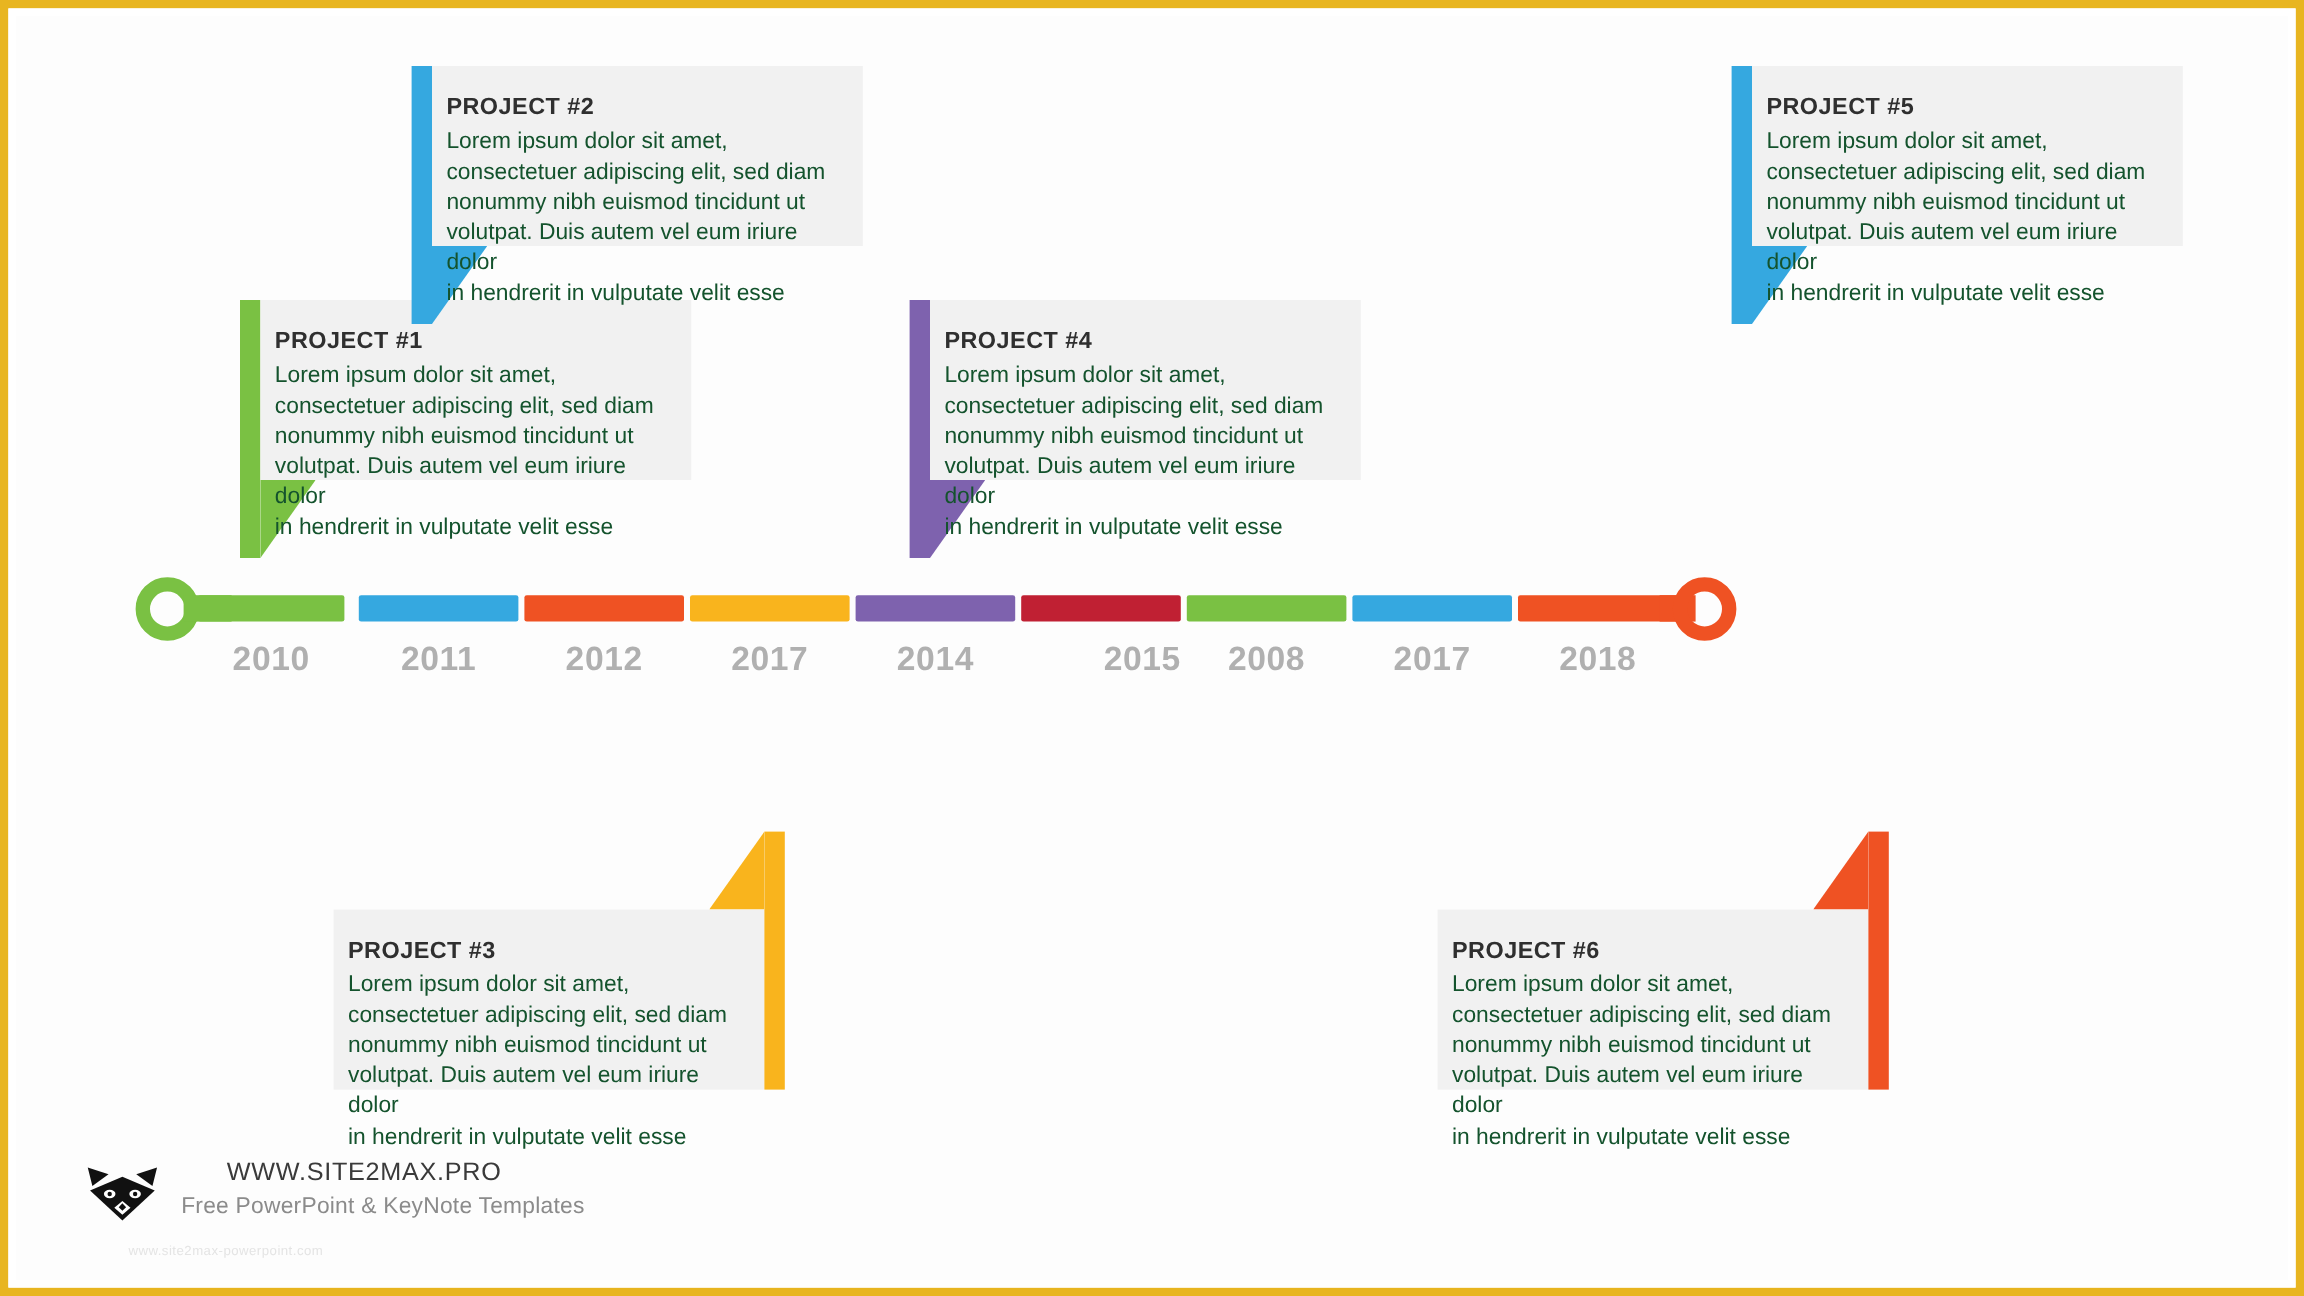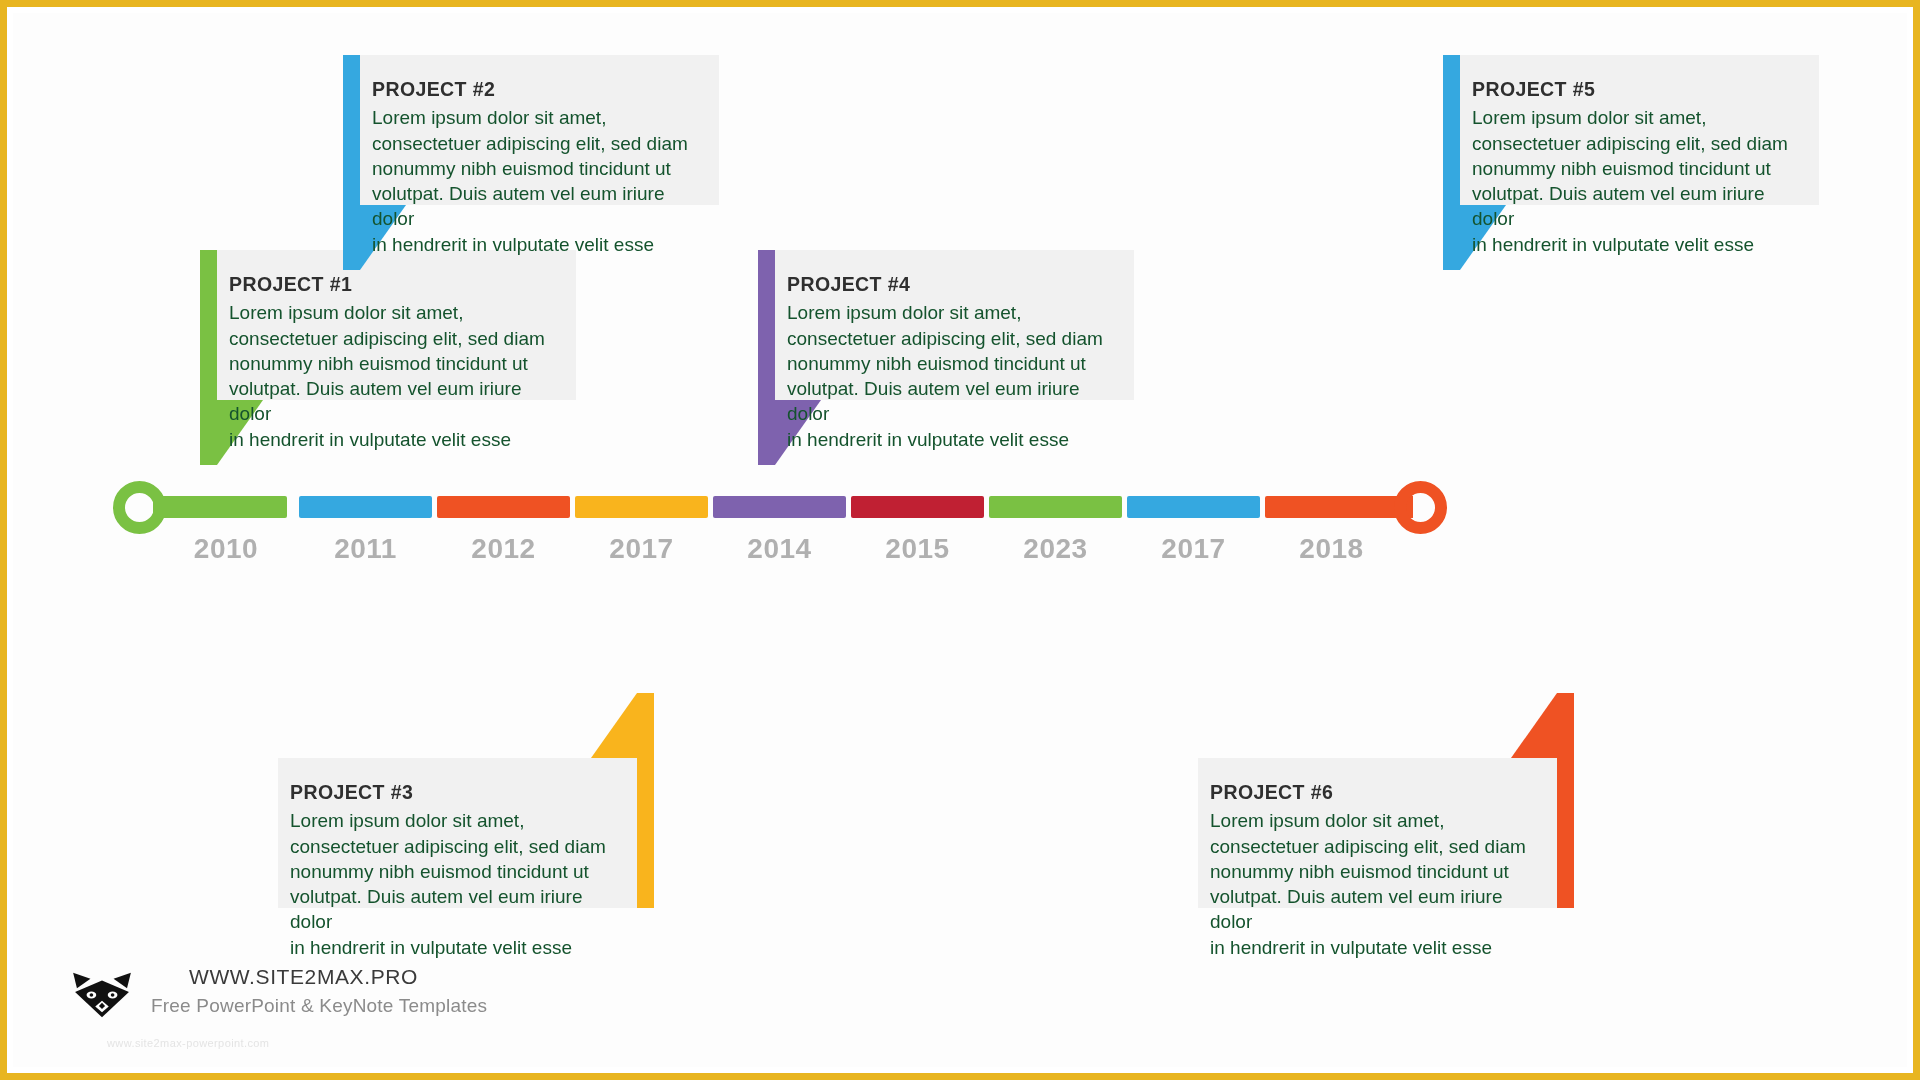--- a/index.html
+++ b/index.html
@@ -226,22 +226,22 @@
     <div class="seg" style="left:1252px;top:483px;width:140px;background:#ef5223;"></div>
 
     <div class="stub" style="left:1370px;top:483px;width:30px;background:#ef5223;"></div>
     <div class="ring" style="left:1381px;top:468px;width:53px;height:53px;border:12px solid #ef5223;"></div>
 
     <div class="yearlabel" style="left:152px;top:520px;width:122px;">2010</div>
     <div class="yearlabel" style="left:286px;top:520px;width:133px;">2011</div>
     <div class="yearlabel" style="left:424px;top:520px;width:133px;">2012</div>
     <div class="yearlabel" style="left:562px;top:520px;width:133px;">2017</div>
     <div class="yearlabel" style="left:700px;top:520px;width:133px;">2014</div>
-    <div class="yearlabel" style="left:838px;top:520px;width:133px;">2015</div>
-    <div class="yearlabel" style="left:976px;top:520px;width:133px;">2023</div>
+    <div class="yearlabel" style="left:838px;top:520px;width:133px;text-align:right;">2015</div>
+    <div class="yearlabel" style="left:976px;top:520px;width:133px;">2008</div>
     <div class="yearlabel" style="left:1114px;top:520px;width:133px;">2017</div>
     <div class="yearlabel" style="left:1252px;top:520px;width:133px;">2018</div>
   </div>
 
   <div id="footer">
     <div id="footer-logo">
       <svg viewBox="0 0 64 54" width="62" height="52" aria-hidden="true">
 
         <path d="M2 4 L20 10 L6 20 Z" fill="#111"></path>
 

